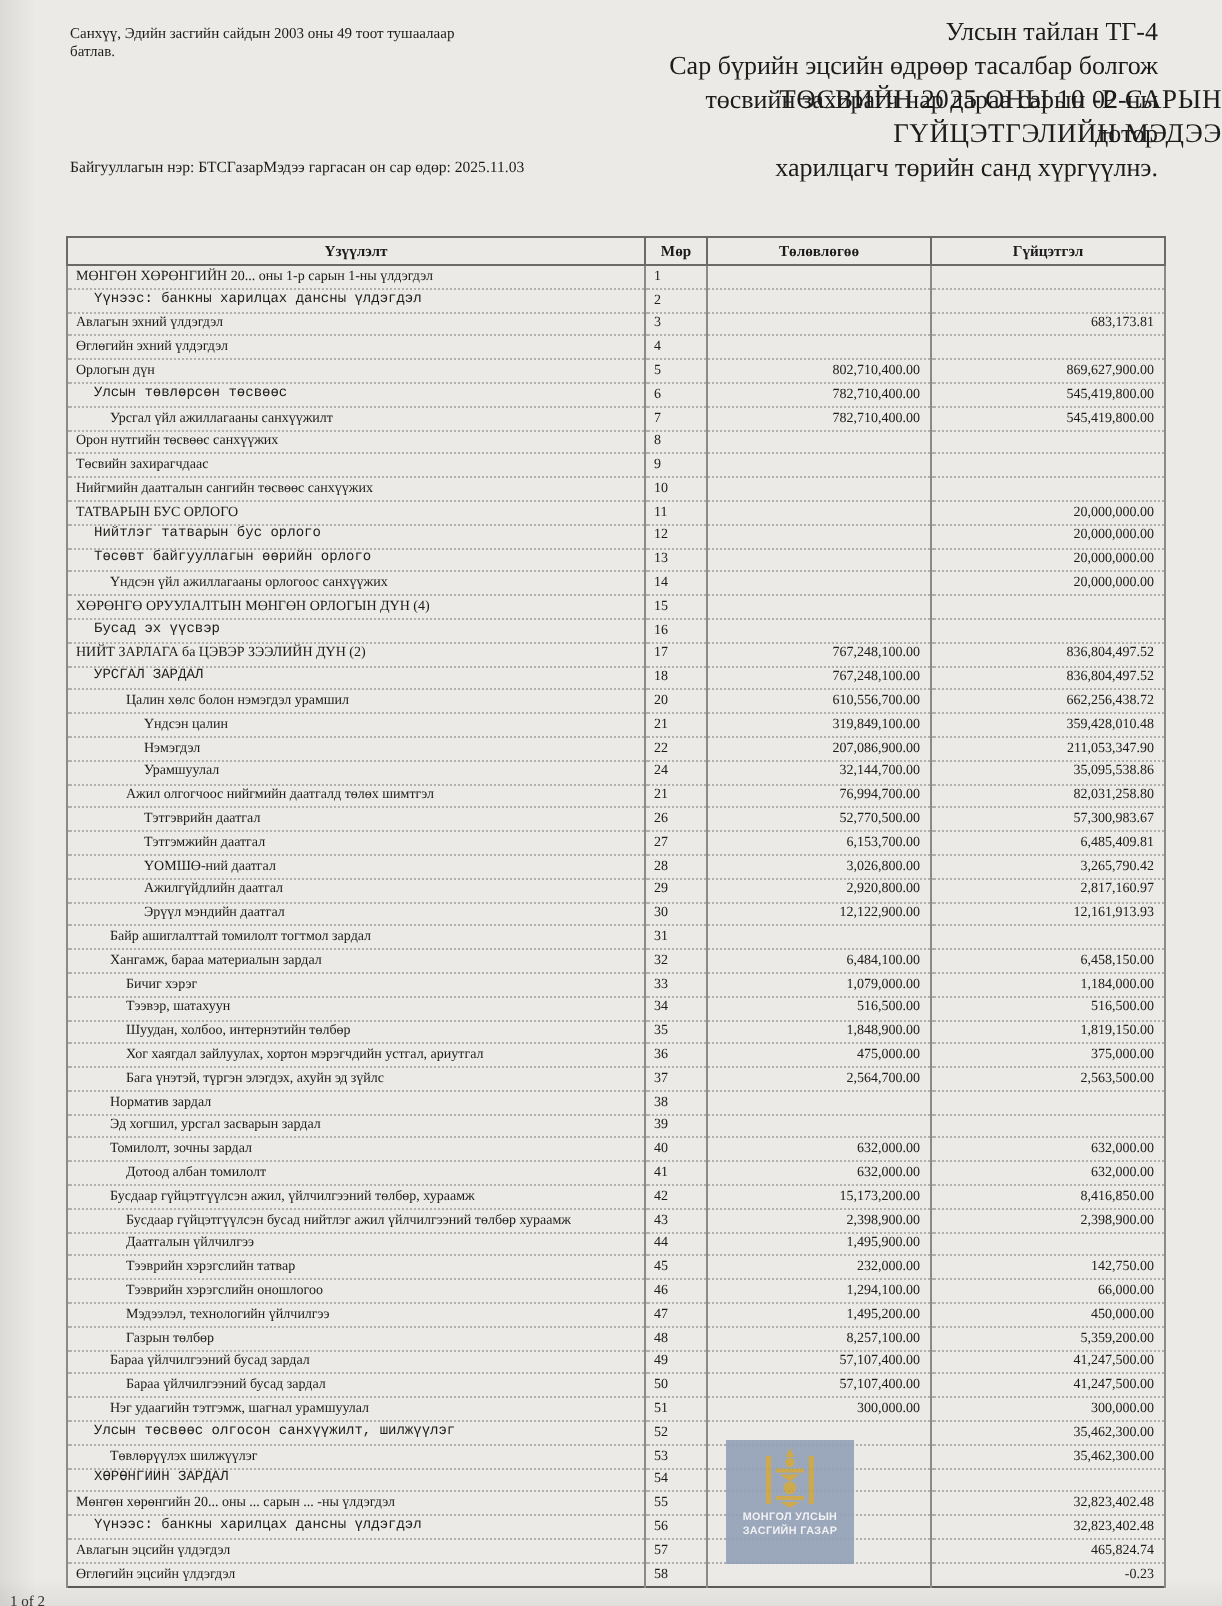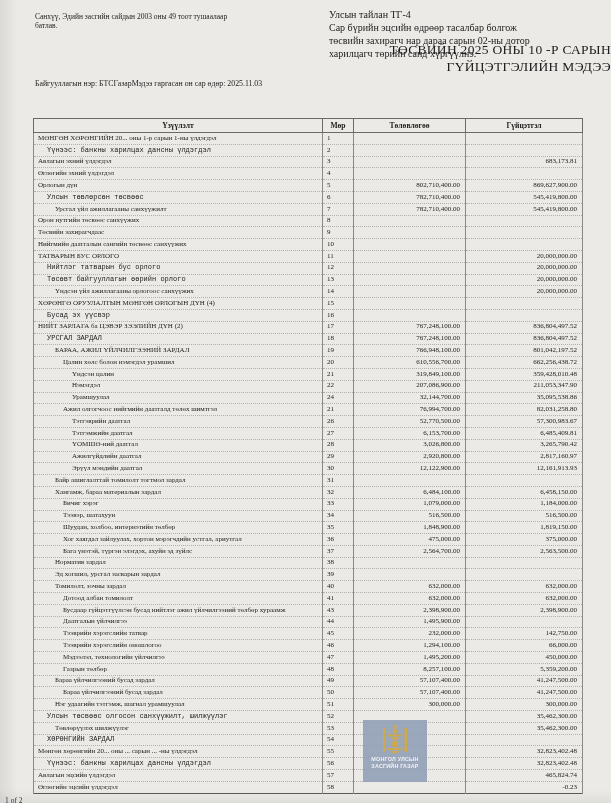--- a/index.html
+++ b/index.html
@@ -7,21 +7,21 @@
     width:611px;height:803px;position:relative;overflow:hidden;
     background:#ebeae7;
     font-family:"Liberation Serif","DejaVu Serif",serif;
     color:#1c1c1c;
   }
   .page-shade{position:absolute;inset:0;pointer-events:none;
     background:linear-gradient(90deg,rgba(0,0,0,.07),rgba(0,0,0,0) 18px),
                linear-gradient(0deg,rgba(0,0,0,.05),rgba(0,0,0,0) 14px);}
   
   .approval{position:absolute;left:35px;top:12px;width:200px;font-size:7.5px;line-height:1.25;}
-  .report-code{position:absolute;right:32px;top:8px;width:250px;font-size:10px;line-height:1.3;}
+  .report-code{position:absolute;right:32px;top:8px;width:250px;font-size:13px;line-height:1.3;text-align:right;}
   .title{position:absolute;left:0;right:0;top:42px;text-align:right;
     font-size:13.5px;font-weight:normal;line-height:1.25;letter-spacing:.3px;}
   .meta-row{position:absolute;left:35px;right:32px;top:79px;font-size:7.8px;display:flex;}
   
   .budget-table{position:absolute;left:33px;top:94px;width:549px;border-collapse:collapse;table-layout:fixed;
     font-size:7px;line-height:1.05;background:transparent;}
   .budget-table col.c1{width:289px;} .budget-table col.c2{width:31px;}
   .budget-table col.c3{width:112px;} .budget-table col.c4{width:117px;}
   .budget-table{border:1px solid #5a5a58;margin-top:24px;}
   .budget-table th{
@@ -186,26 +186,20 @@
         <td class="c-plan">767,248,100.00</td>
         <td class="c-exec">836,804,497.52</td>
       </tr>
       <tr>
         <td class="c-label ind1">УРСГАЛ ЗАРДАЛ</td>
         <td class="c-num">18</td>
         <td class="c-plan">767,248,100.00</td>
         <td class="c-exec">836,804,497.52</td>
       </tr>
       <tr>
-        <td class="c-label ind2">БАРАА, АЖИЛ ҮЙЛЧИЛГЭЭНИЙ ЗАРДАЛ</td>
-        <td class="c-num">19</td>
-        <td class="c-plan">766,948,100.00</td>
-        <td class="c-exec">801,042,197.52</td>
-      </tr>
-      <tr>
         <td class="c-label ind3">Цалин хөлс болон нэмэгдэл урамшил</td>
         <td class="c-num">20</td>
         <td class="c-plan">610,556,700.00</td>
         <td class="c-exec">662,256,438.72</td>
       </tr>
       <tr>
         <td class="c-label ind4">Үндсэн цалин</td>
         <td class="c-num">21</td>
         <td class="c-plan">319,849,100.00</td>
         <td class="c-exec">359,428,010.48</td>
@@ -316,20 +310,26 @@
         <td class="c-label ind2">Томилолт, зочны зардал</td>
         <td class="c-num">40</td>
         <td class="c-plan">632,000.00</td>
         <td class="c-exec">632,000.00</td>
       </tr>
       <tr>
         <td class="c-label ind3">Дотоод албан томилолт</td>
         <td class="c-num">41</td>
         <td class="c-plan">632,000.00</td>
         <td class="c-exec">632,000.00</td>
+      </tr>
+      <tr>
+        <td class="c-label ind2">Бусдаар гүйцэтгүүлсэн ажил, үйлчилгээний төлбөр, хураамж</td>
+        <td class="c-num">42</td>
+        <td class="c-plan">15,173,200.00</td>
+        <td class="c-exec">8,416,850.00</td>
       </tr>
       <tr>
         <td class="c-label ind3">Бусдаар гүйцэтгүүлсэн бусад нийтлэг ажил үйлчилгээний төлбөр хураамж</td>
         <td class="c-num">43</td>
         <td class="c-plan">2,398,900.00</td>
         <td class="c-exec">2,398,900.00</td>
       </tr>
       <tr>
         <td class="c-label ind3">Даатгалын үйлчилгээ</td>
         <td class="c-num">44</td>

